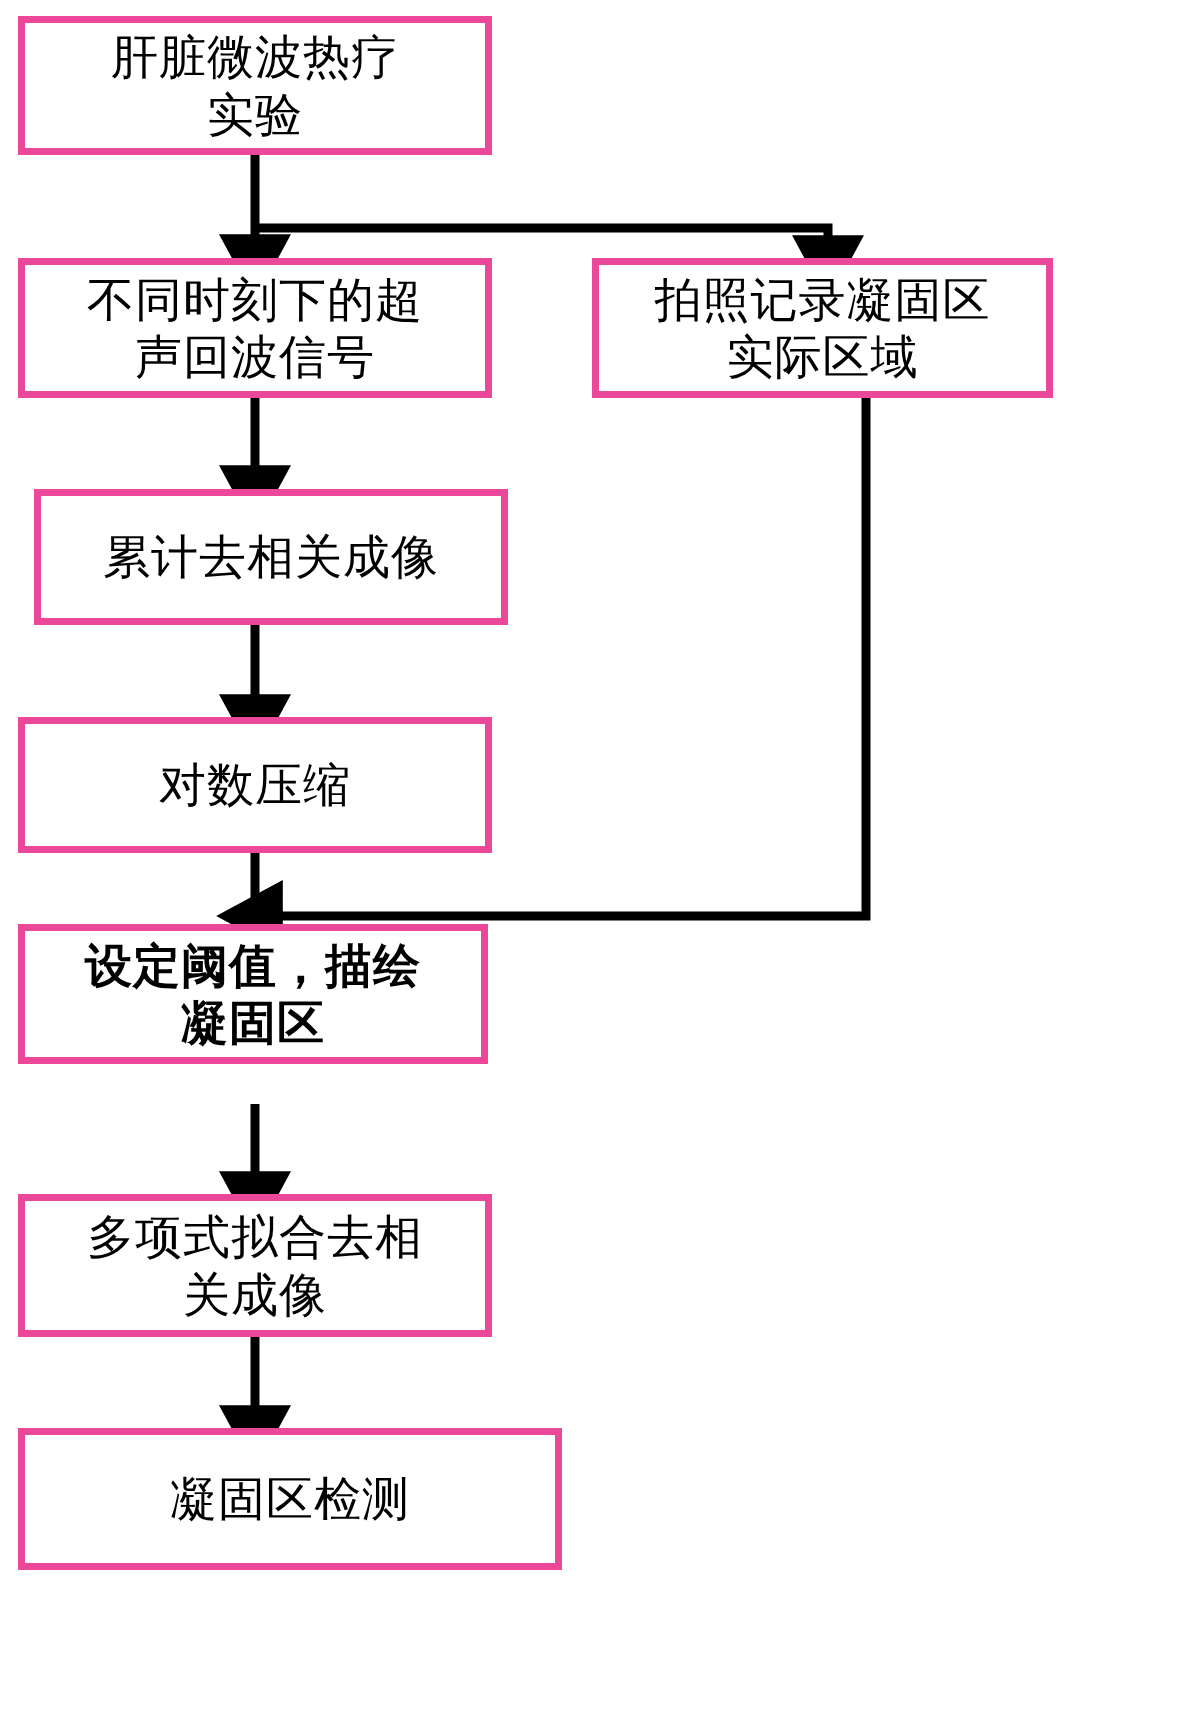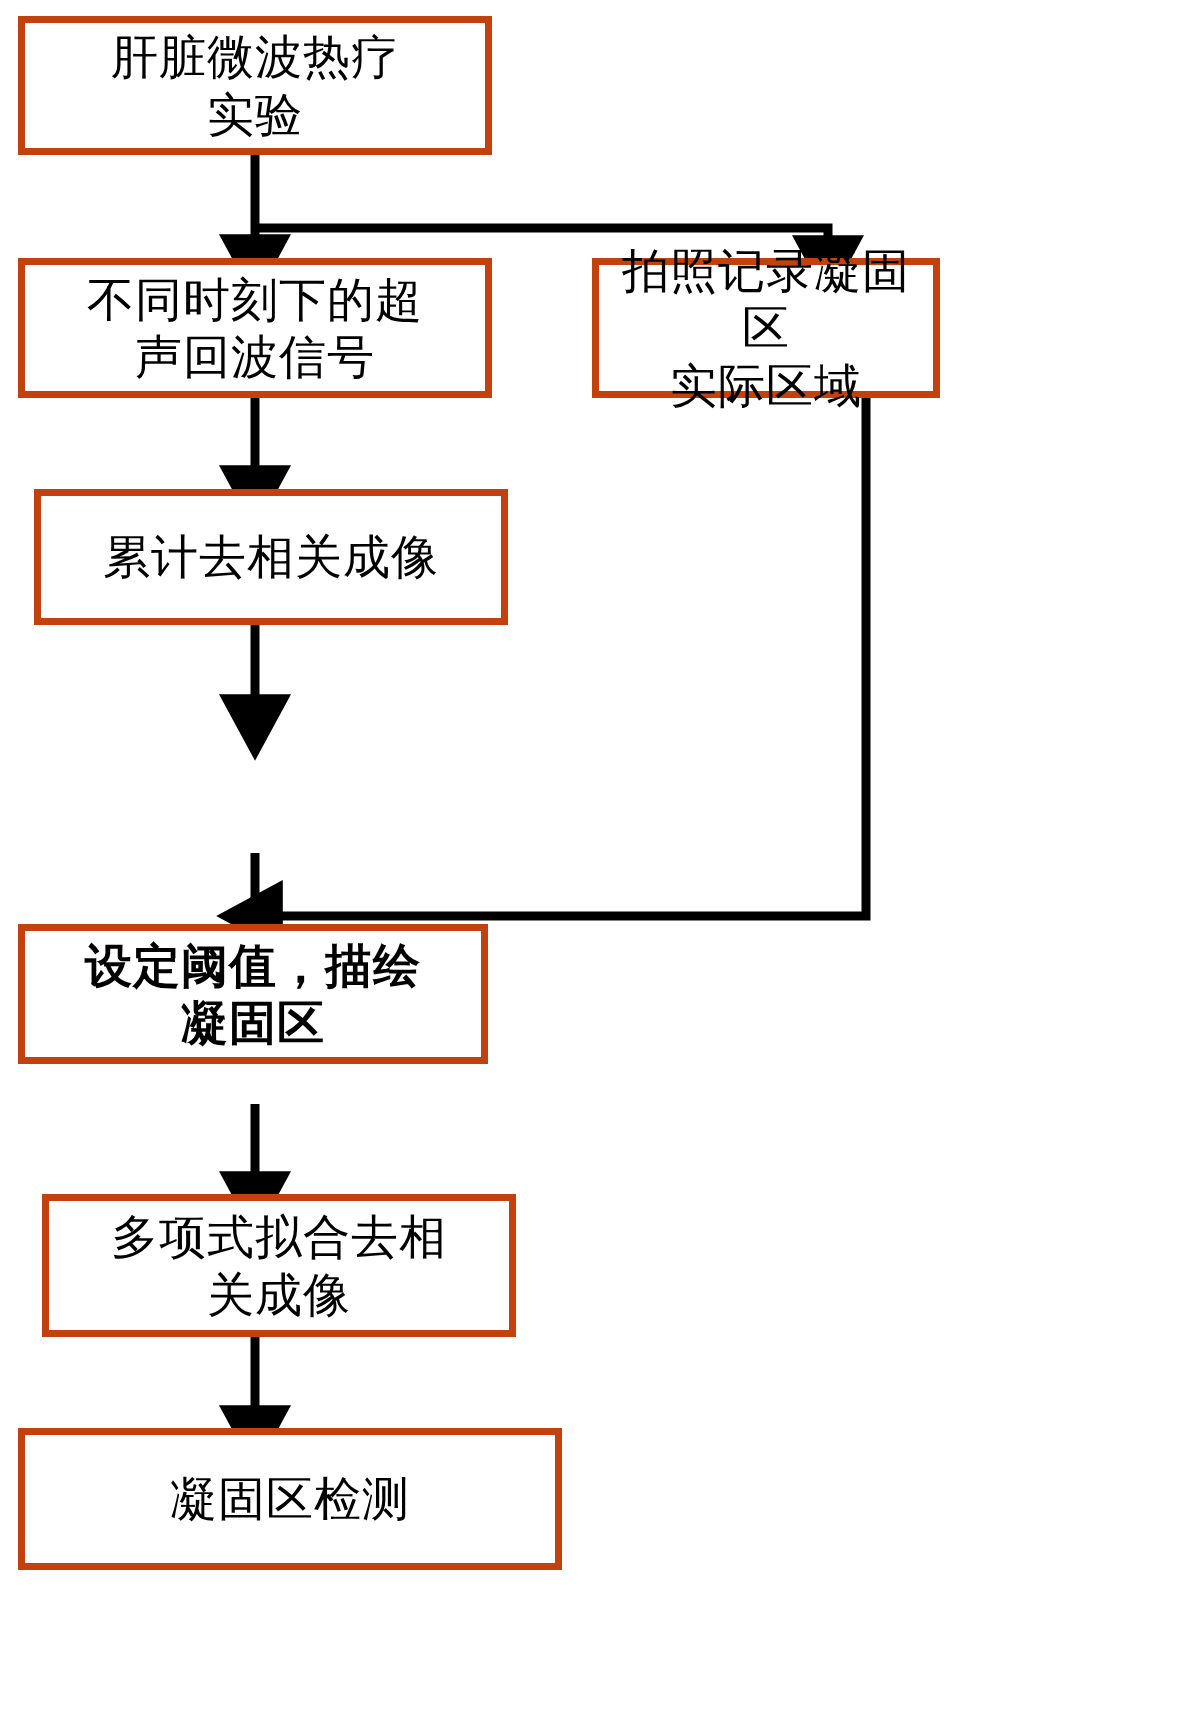--- a/index.html
+++ b/index.html
@@ -14,21 +14,21 @@
   #canvas {
     position: relative;
     width: 1201px;
     height: 1736px;
     background: #ffffff;
     overflow: hidden;
   }
   .node {
     position: absolute;
     box-sizing: border-box;
-    border: 7px solid #c2410c;
+    border: 7px solid #ec4899;
     background: #ffffff;
     display: flex;
     align-items: center;
     justify-content: center;
     text-align: center;
     color: #000000;
     font-family: "DejaVu Sans", "Liberation Sans", sans-serif;
     font-size: 47px;
     line-height: 1.22;
     letter-spacing: 1px;
@@ -78,27 +78,28 @@
 
     <path d="M255,1337 L255,1416" stroke="#000000" stroke-width="9" fill="none" marker-end="url(#arrow)"></path>
   </svg>
 
   <div class="node" style="left:18px; top:16px; width:474px; height:139px;">肝脏微波热疗
 实验</div>
 
   <div class="node" style="left:18px; top:258px; width:474px; height:140px;">不同时刻下的超
 声回波信号</div>
 
-  <div class="node" style="left:592px; top:258px; width:348px; height:140px;">拍照记录凝固区
+  <div class="node" style="left:592px; top:258px; width:461px; height:140px;">拍照记录凝固区
 实际区域</div>
 
   <div class="node" style="left:18px; top:489px; width:474px; height:136px;margin-left:16px;">累计去相关成像</div>
 
+  <div class="node" style="left:18px; top:717px; width:474px; height:136px;">对数压缩</div>
 
   <div class="node" style="left:18px; top:924px; width:470px; height:140px;font-weight:bold;">设定阈值，描绘
 凝固区</div>
 
-  <div class="node" style="left:18px; top:1194px; width:474px; height:143px;margin-left:24px;">多项式拟合去相
+  <div class="node" style="left:18px; top:1194px; width:474px; height:143px;">多项式拟合去相
 关成像</div>
 
   <div class="node" style="left:18px; top:1428px; width:544px; height:142px;">凝固区检测</div>
 
 </div>
 
 </body></html>

